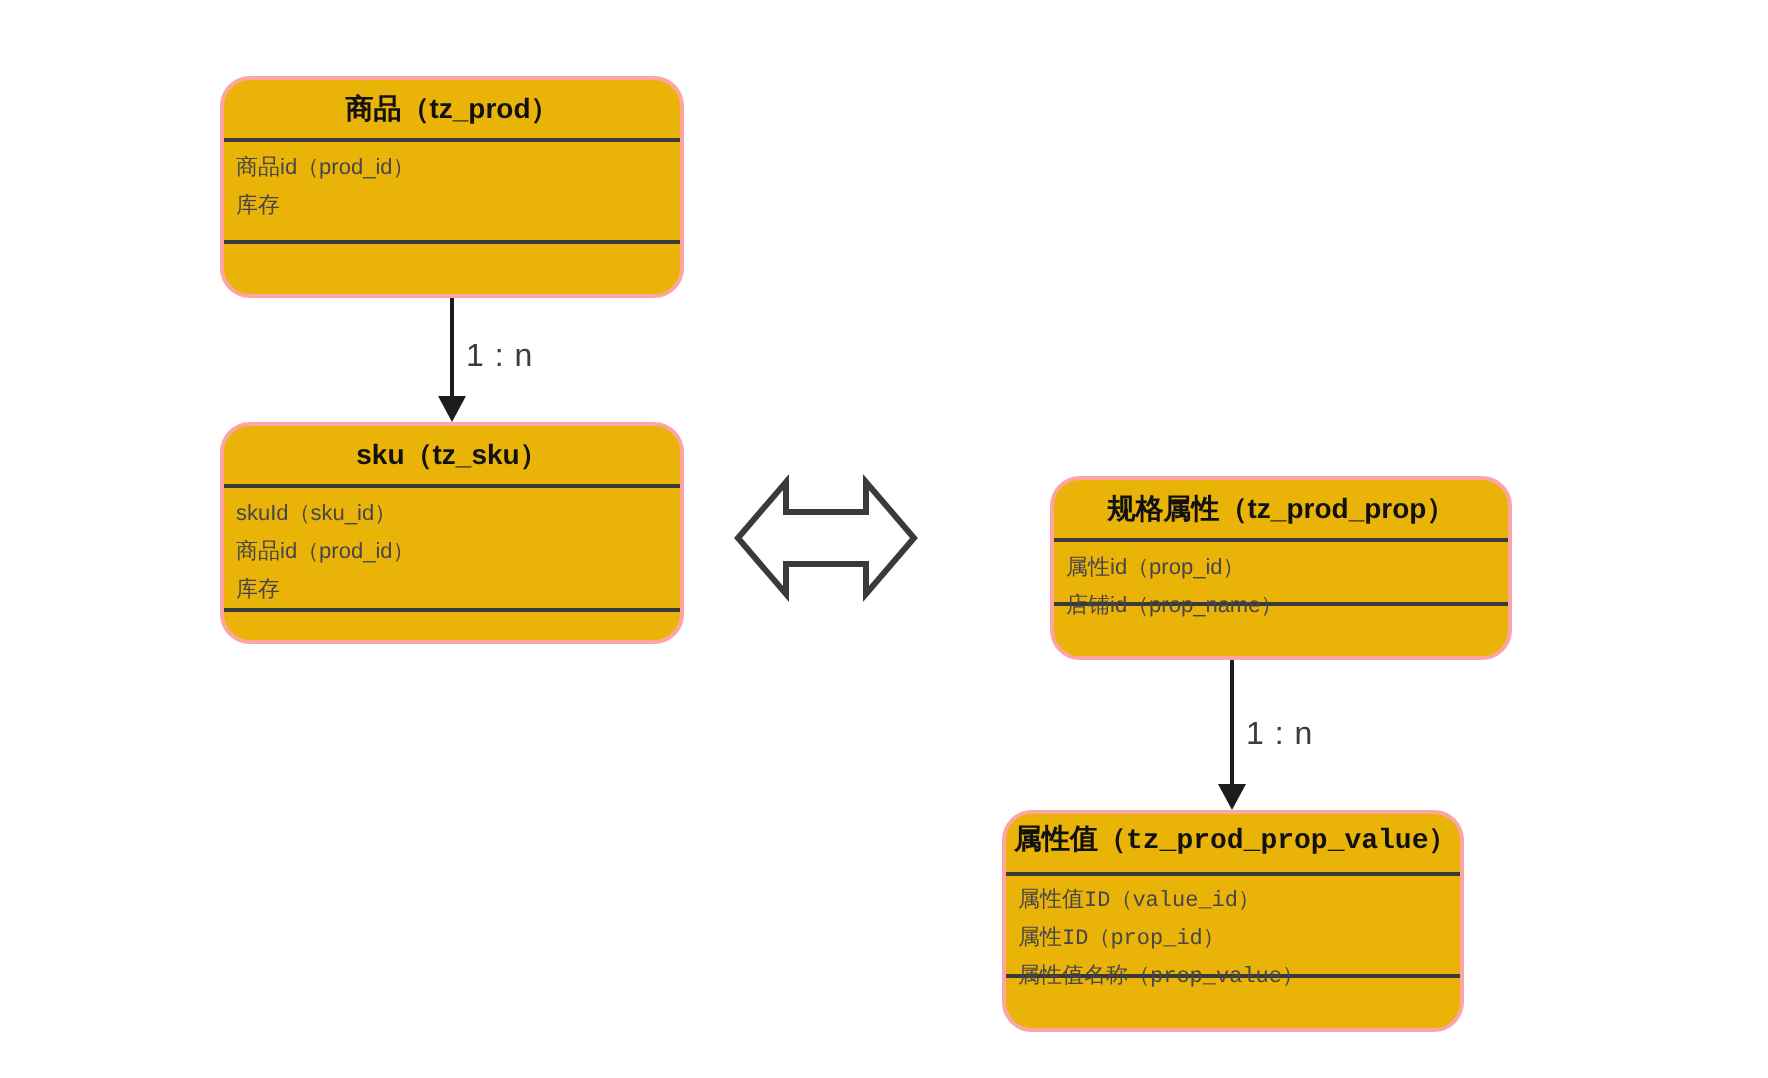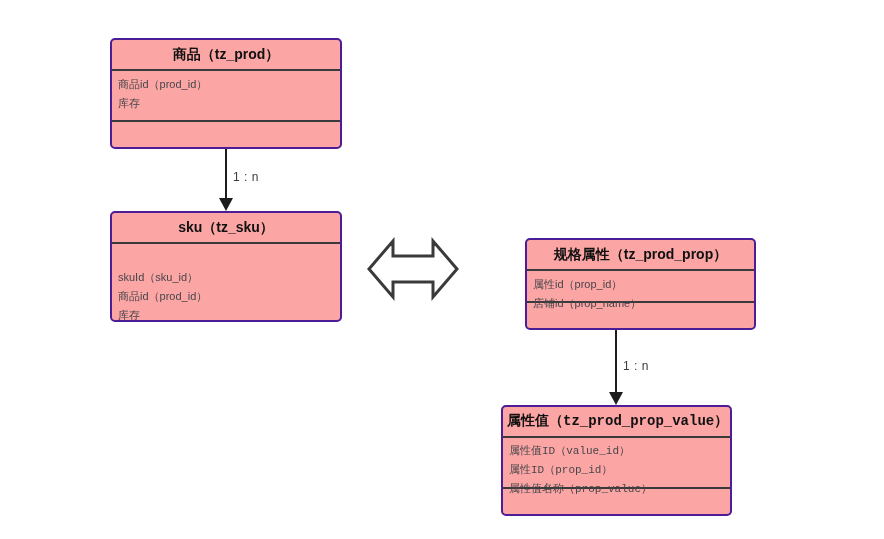--- a/index.html
+++ b/index.html
@@ -20,23 +20,23 @@
     position: absolute;
     inset: 0;
     width: 884px;
     height: 539px;
   }
 
   
   .entity {
     position: absolute;
     box-sizing: border-box;
-    background: #fca5a5;
-    border: 2px solid #4c1d95;
-    border-radius: 5px;
+    background: #eab308;
+    border: 2px solid #fca5a5;
+    border-radius: 15px;
     overflow: hidden;
   }
   .entity-header {
     box-sizing: border-box;
     height: 31px;
     line-height: 29px;
     text-align: center;
     font-weight: bold;
     font-size: 14px;
     color: #111111;
@@ -75,21 +75,21 @@
     position: absolute;
     width: 0;
     height: 0;
     border-left: 7px solid transparent;
     border-right: 7px solid transparent;
     border-top: 13px solid #1c1c1c;
     left: -6px;
   }
   .conn-label {
     position: absolute;
-    font-size: 12px;
+    font-size: 16px;
     color: #3c3c3c;
     white-space: nowrap;
     letter-spacing: 0.5px;
     left: 8px;
   }
 
   
   .bidir-arrow {
     position: absolute;
   }
@@ -109,21 +109,21 @@
   </div>
 
   <div class="connector" style="left:225px; top:149px; width:2px; height:62px;">
     <div class="conn-line" style="height:49px;"></div>
     <div class="conn-arrow" style="top:49px;"></div>
     <div class="conn-label" style="top:21px;">1 : n</div>
   </div>
 
   <div class="entity" style="left:110px; top:211px; width:232px; height:111px;">
     <div class="entity-header">sku（tz_sku）</div>
-    <div class="entity-attrs" style="height:62px;margin-top:20px;">
+    <div class="entity-attrs" style="height:62px;">
       <div class="attr-row">skuId（sku_id）</div>
       <div class="attr-row">商品id（prod_id）</div>
       <div class="attr-row">库存</div>
     </div>
     <div class="entity-footer"></div>
   </div>
 
   <div class="bidir-arrow" style="left:366px; top:236px; width:94px; height:66px;">
     <svg width="94" height="66" viewBox="0 0 94 66" xmlns="http://www.w3.org/2000/svg">
       <polygon points="3,33 27,5 27,20 67,20 67,5 91,33 67,61 67,46 27,46 27,61" fill="#ffffff" stroke="#3a3a3a" stroke-width="3" stroke-linejoin="miter"></polygon>

